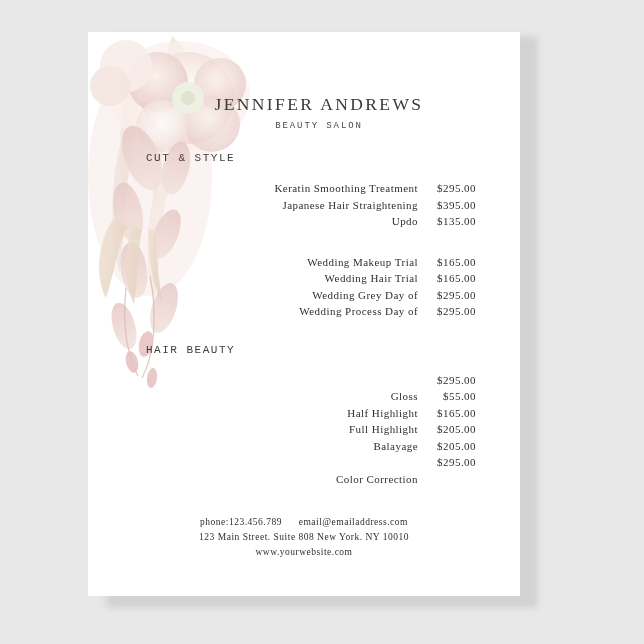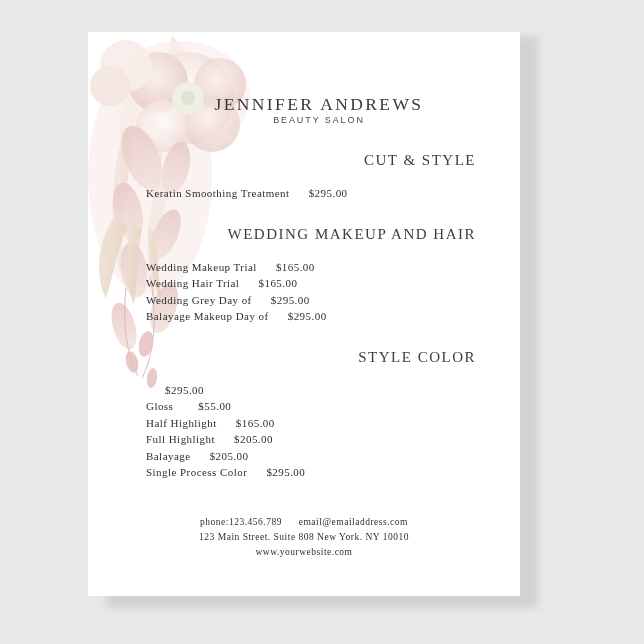--- a/index.html
+++ b/index.html
@@ -57,49 +57,49 @@
     text-align: center;
   }
   .brand-name {
     font-family: "Liberation Serif", serif;
     font-size: 17.5px;
     letter-spacing: 2.4px;
     color: #3a3a3a;
     margin-left: 30px;
   }
   .brand-sub {
-    font-family: Liberation Sans, sans-serif;
+    font-family: Liberation Mono, monospace;
     font-size: 9px;
     letter-spacing: 1.9px;
     color: #4a4a4a;
+    margin-top: 6px;
     margin-left: 30px;
   }
 
   
   .menu {
     position: absolute;
     left: 58px;
     top: 120px;
     width: 330px;
   }
   .section {
     margin-bottom: 4px;
   }
   .section-title {
-    font-family: Liberation Serif, serif;
-    font-size: 15px;
+    font-family: Liberation Mono, monospace;
+    font-size: 11px;
     letter-spacing: 1.5px;
     color: #3d3d3d;
     margin: 0 0 16px 0;
-    text-align: right;
   }
   .rows { margin-bottom: 24px; }
   .row {
     display: flex;
-    justify-content: flex-start;
+    justify-content: flex-end;
     align-items: baseline;
     font-size: 11px;
     letter-spacing: 0.45px;
     color: #2f2f2f;
     line-height: 16.5px;
   }
   .row .label {
     white-space: nowrap;
   }
   .row .price {
@@ -212,47 +212,54 @@
 
     <div class="menu">
 
       <div class="section">
         <div class="section-title">CUT &amp; STYLE</div>
         <div class="rows">
           <div class="row">
             <span class="label">Keratin Smoothing Treatment</span>
             <span class="price">$295.00</span>
           </div>
+          <div class="row">
+            <span class="label">Japanese Hair Straightening</span>
+            <span class="price">$395.00</span>
+          </div>
+          <div class="row">
+            <span class="label">Updo</span>
+            <span class="price">$135.00</span>
+          </div>
         </div>
       </div>
 
       <div class="section">
-        <div class="section-title">WEDDING MAKEUP AND HAIR</div>
         <div class="rows">
           <div class="row">
             <span class="label">Wedding Makeup Trial</span>
             <span class="price">$165.00</span>
           </div>
           <div class="row">
             <span class="label">Wedding Hair Trial</span>
             <span class="price">$165.00</span>
           </div>
           <div class="row">
             <span class="label">Wedding Grey Day of</span>
             <span class="price">$295.00</span>
           </div>
           <div class="row">
-            <span class="label">Balayage Makeup Day of</span>
+            <span class="label">Wedding Process Day of</span>
             <span class="price">$295.00</span>
           </div>
         </div>
       </div>
 
       <div class="section">
-        <div class="section-title">STYLE COLOR</div>
+        <div class="section-title">HAIR BEAUTY</div>
         <div class="rows">
           <div class="row">
             <span class="price">$295.00</span>
           </div>
           <div class="row">
             <span class="label">Gloss</span>
             <span class="price">$55.00</span>
           </div>
           <div class="row">
             <span class="label">Half Highlight</span>
@@ -260,22 +267,25 @@
           </div>
           <div class="row">
             <span class="label">Full Highlight</span>
             <span class="price">$205.00</span>
           </div>
           <div class="row">
             <span class="label">Balayage</span>
             <span class="price">$205.00</span>
           </div>
           <div class="row">
-            <span class="label">Single Process Color</span>
-            <span class="price">$295.00</span>
+            <span class="price">$295.00</span>
+          </div>
+          <div class="row">
+            <span class="label">Color Correction</span>
+            <span class="price"></span>
           </div>
         </div>
       </div>
 
     </div>
 
     <div class="footer">
       <div class="line1">
         <span>phone:123.456.789</span>
         <span>email@emailaddress.com</span>

